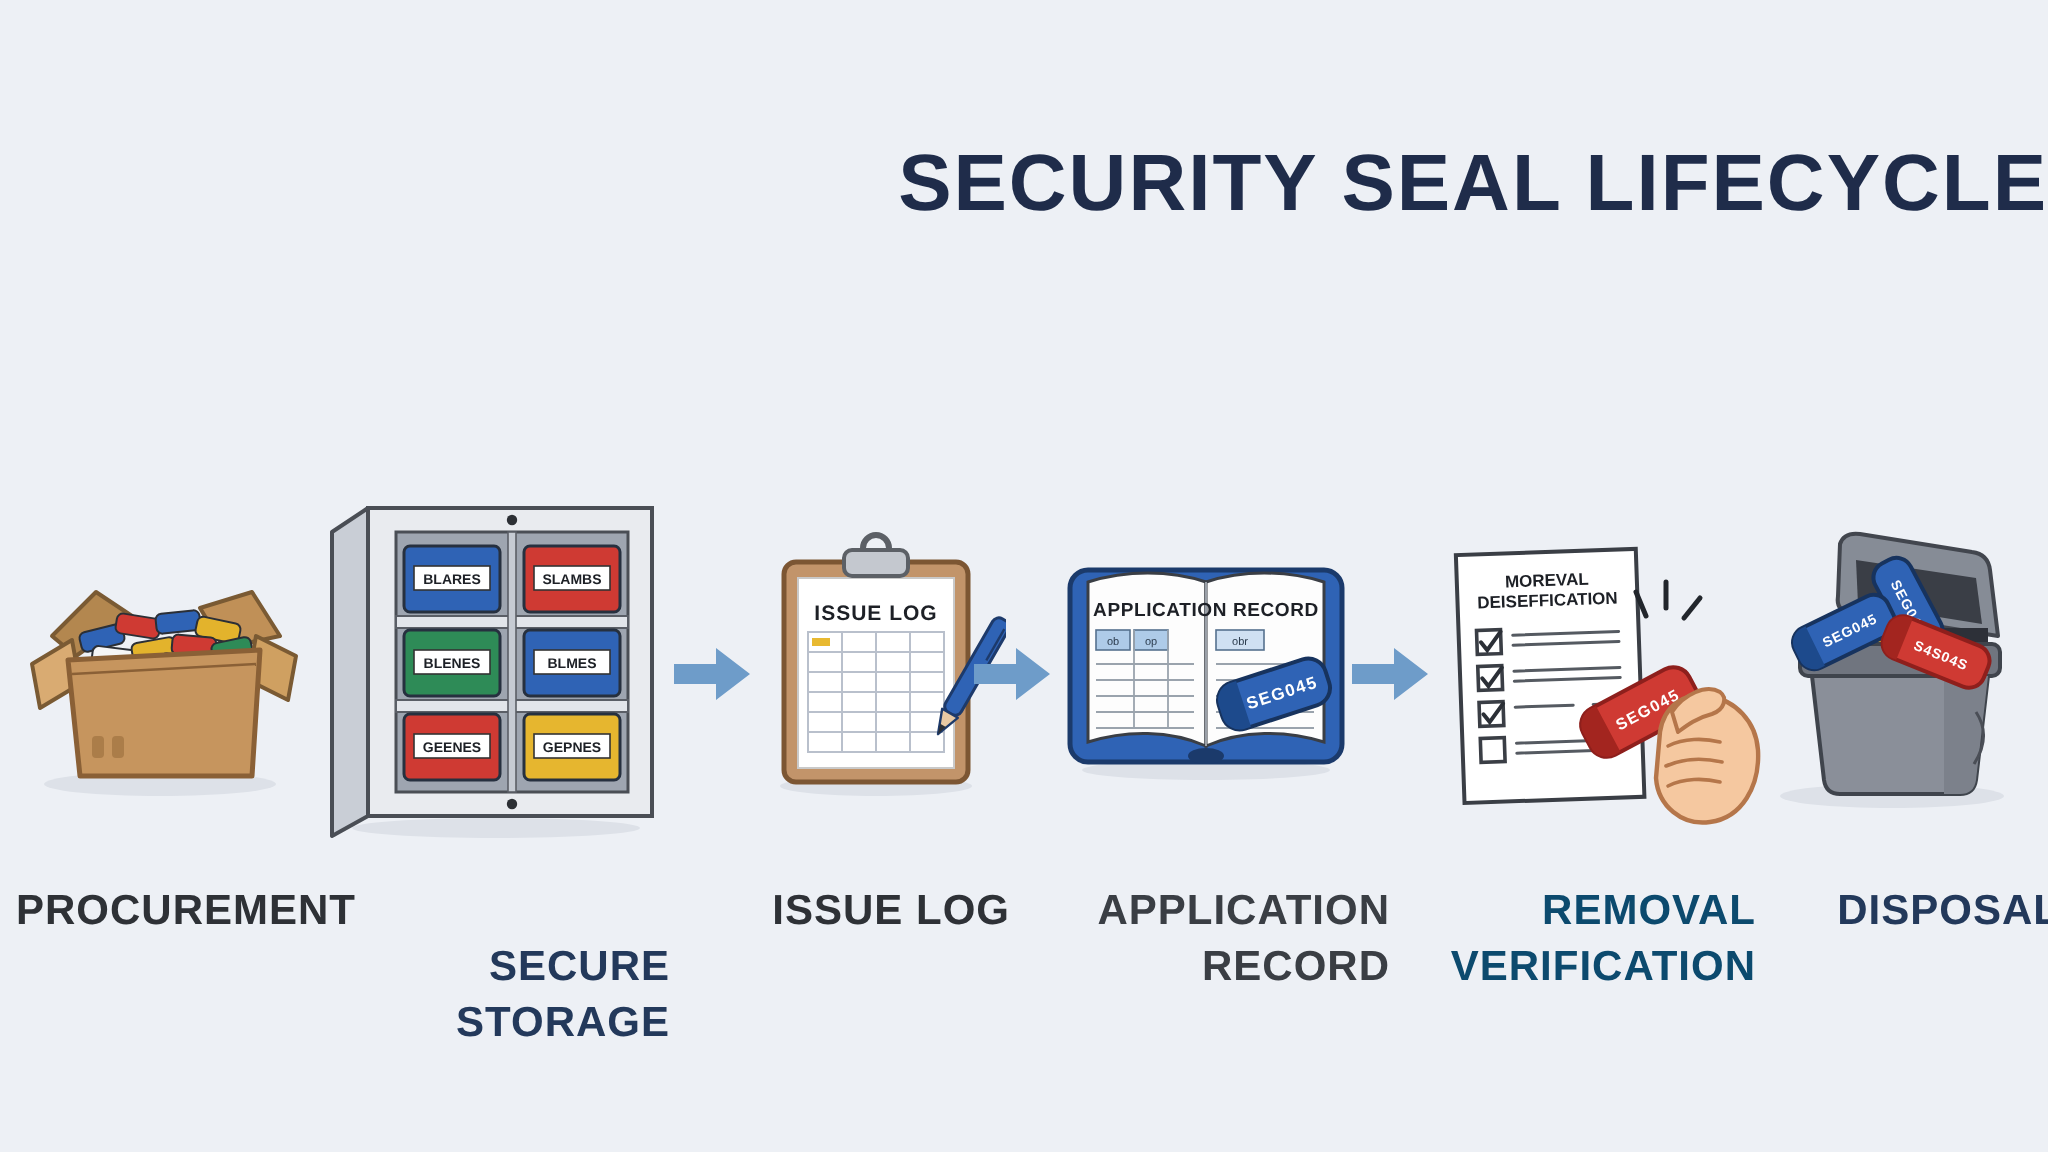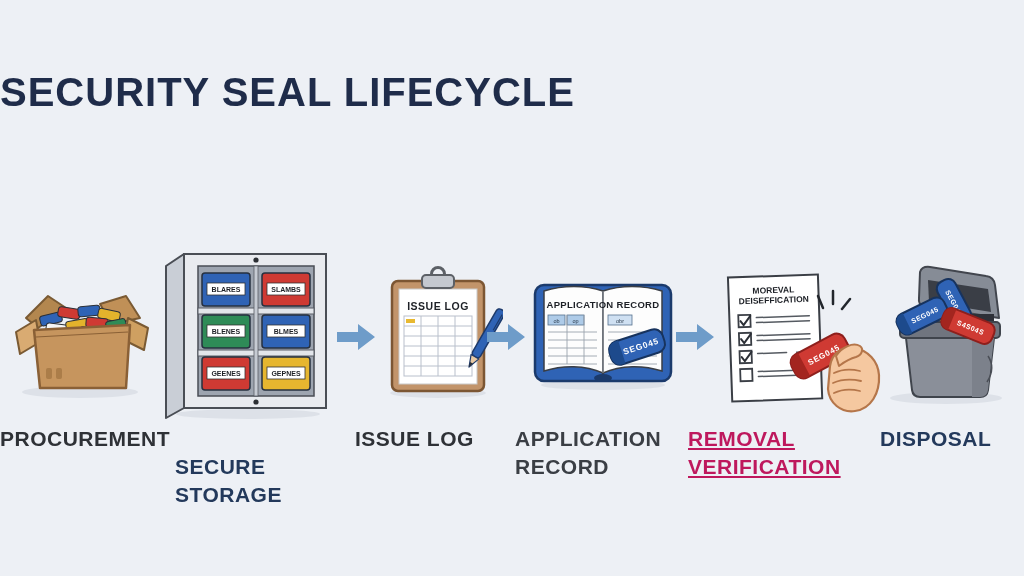--- a/index.html
+++ b/index.html
@@ -11,34 +11,34 @@
     position:relative;
     width:1024px;height:576px;
     margin:0 auto;
     background:#edf0f5;
     overflow:hidden;
   }
   .title{
     position:absolute;
     left:0;top:70px;width:1024px;
     margin:0;
-    text-align:left;
+    text-align:right;
     font-size:40px;
     font-weight:800;
     letter-spacing:1px;
     color:#1f2c4a;
   }
   .icon{position:absolute;}
   .icon svg{display:block;width:100%;height:100%;}
   svg text{font-family:"Liberation Sans",sans-serif;}
   .arrow{position:absolute;width:38px;height:34px;}
   .stage-label{
     position:absolute;
-    top:425px;
-    text-align:left;
+    top:442px;
+    text-align:right;
     font-size:21px;
     font-weight:700;
     letter-spacing:0.5px;
     line-height:1.32;
     color:#33363c;
   }
 </style>
 </head>
 <body>
 
@@ -268,16 +268,16 @@
         <path d="M-27,-3 L-27,3 A8,8 0 0 0 -20,11 L-17,11 L-17,-11 L-20,-11 A8,8 0 0 0 -27,-3 Z" fill="#a3251f"></path>
         <text x="3" y="3" font-size="7" font-weight="bold" letter-spacing="0.5" fill="#ffffff" text-anchor="middle">S4S04S</text>
       </g>
     </svg>
   </div>
 
   <div class="stage-label" style="left: 0px; width: 178px; color: rgb(46, 49, 54);">PROCUREMENT</div>
   <div class="stage-label" style="left: 175px; width: 160px; color: rgb(35, 57, 91); margin-top: 28px;">SECURE STORAGE</div>
   <div class="stage-label" style="left: 355px; width: 150px; color: rgb(46, 49, 54);">ISSUE LOG</div>
   <div class="stage-label" style="left: 515px; width: 180px; color: rgb(58, 62, 68);">APPLICATION RECORD</div>
-  <div class="stage-label" style="left: 688px; width: 190px; color: #be185d; text-decoration: underline;">REMOVAL VERIFICATION</div>
+  <div class="stage-label" style="left: 688px; width: 190px; color: #0c4a6e;">REMOVAL VERIFICATION</div>
   <div class="stage-label" style="left: 880px; width: 150px; color: rgb(35, 57, 91);">DISPOSAL</div>
 
 </div>
 
 </body></html>

